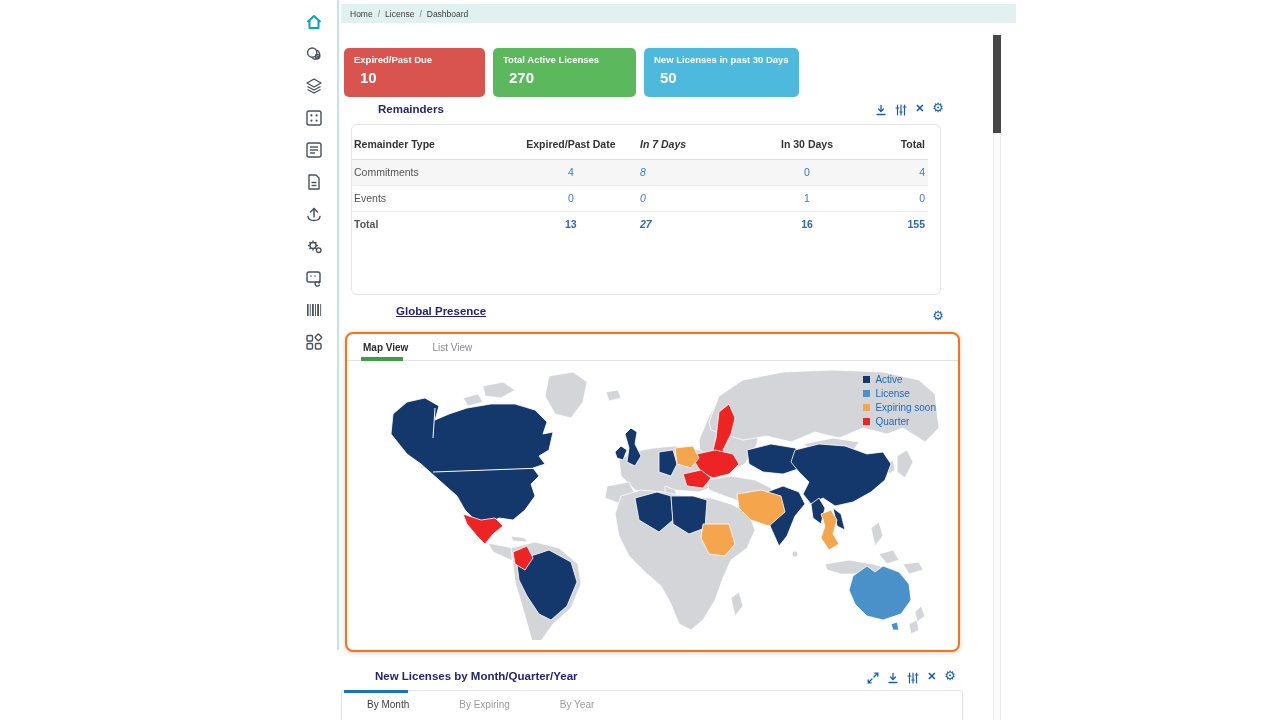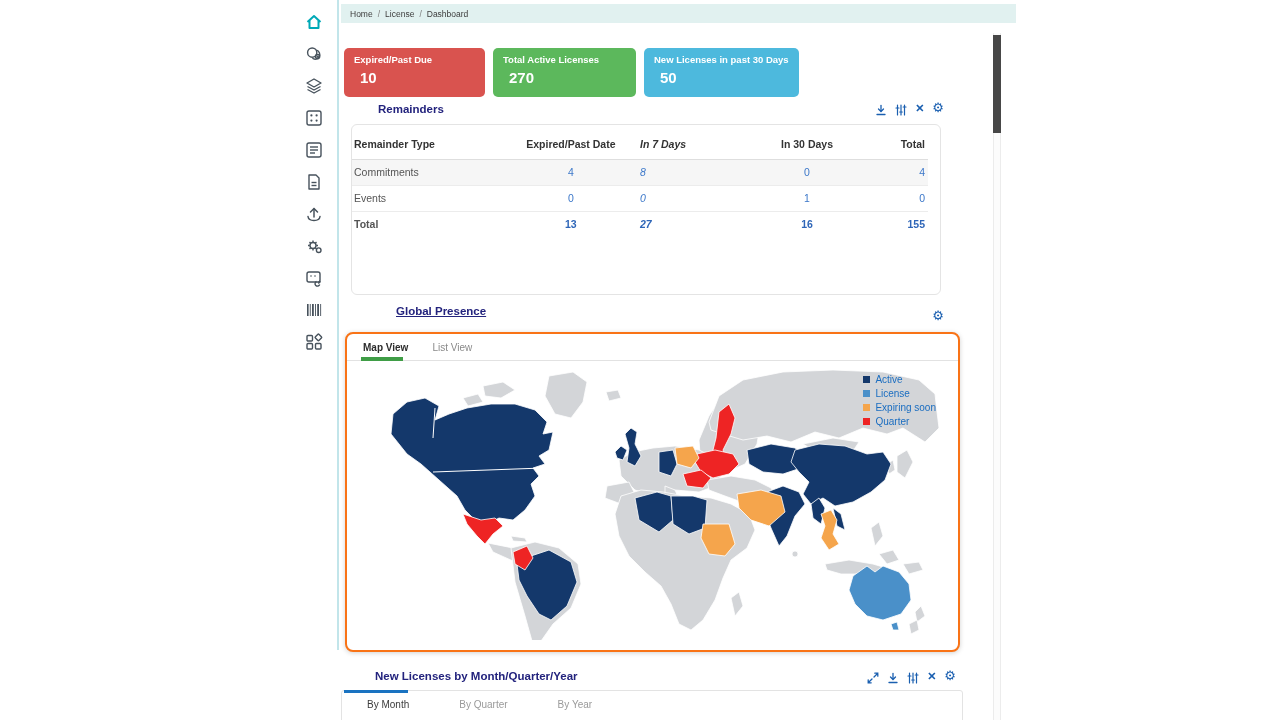--- a/index.html
+++ b/index.html
@@ -376,21 +376,21 @@
             <path d="M1 4 H4 M4.7 8 H7.3 M8.2 3 H11"></path>
           </svg></span>
       <span class="glyph">✕</span>
       <span class="glyph gear">⚙</span>
     </div>
 
     <div class="bottom-card">
       <span class="bt-indicator"></span>
       <div class="btabs">
         <span class="btab active">By Month</span>
-        <span class="btab">By Quarter</span>
+        <span class="btab">By Expiring</span>
         <span class="btab">By Year</span>
       </div>
     </div>
   </div>
 
   <div class="scroll-track"></div>
   <div class="scroll-thumb"></div>
 </div>
 
 </body></html>

